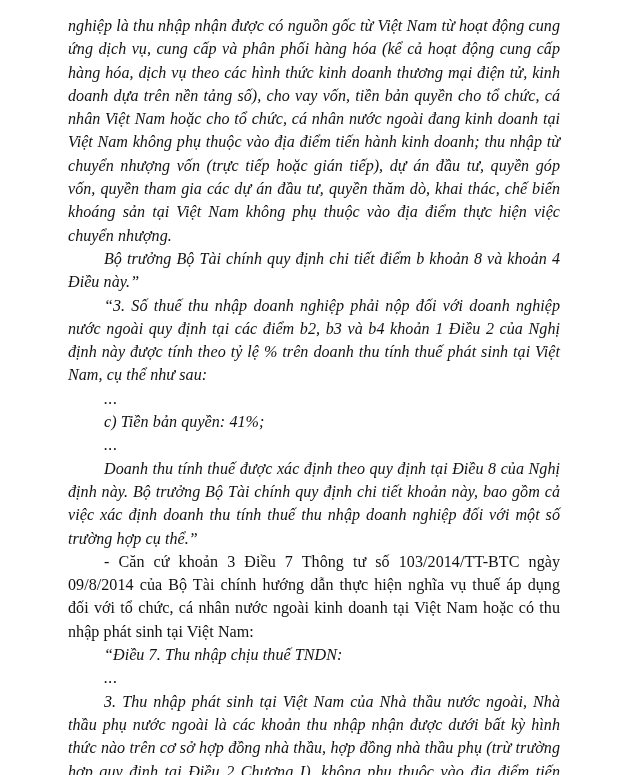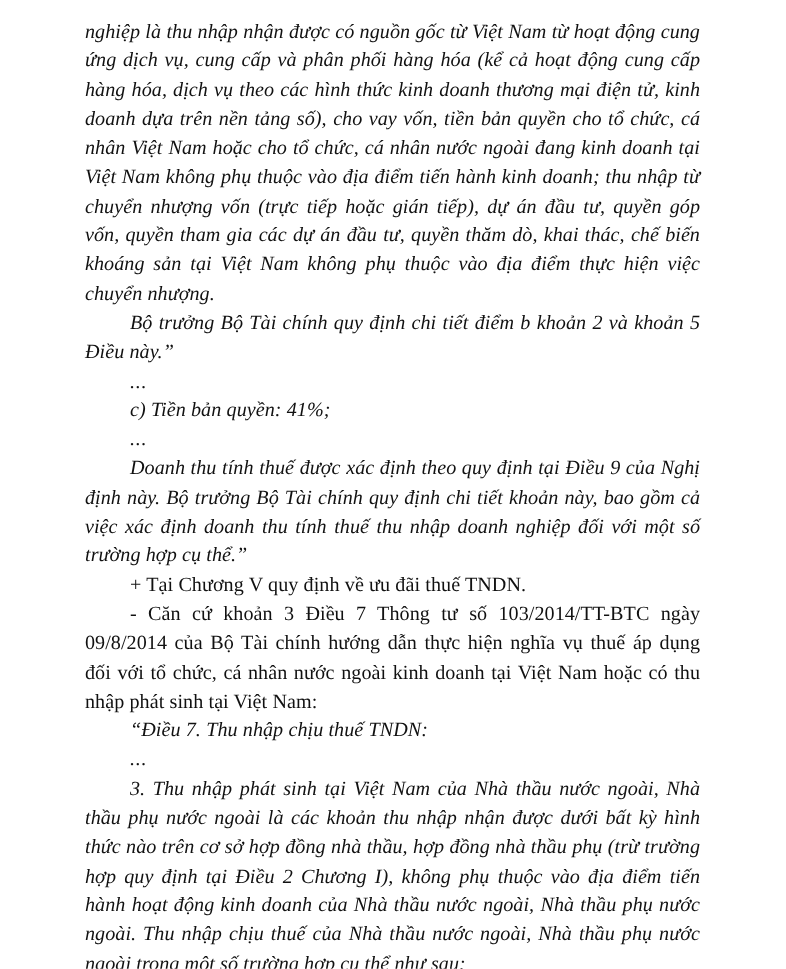--- a/index.html
+++ b/index.html
@@ -74,33 +74,33 @@
   }
 </style>
 </head>
 <body>
 
 <div id="page">
   <div class="doc-body">
 
     <p class="para italic noindent">nghiệp là thu nhập nhận được có nguồn gốc từ Việt Nam từ hoạt động cung ứng dịch vụ, cung cấp và phân phối hàng hóa (kể cả hoạt động cung cấp hàng hóa, dịch vụ theo các hình thức kinh doanh thương mại điện tử, kinh doanh dựa trên nền tảng số), cho vay vốn, tiền bản quyền cho tổ chức, cá nhân Việt Nam hoặc cho tổ chức, cá nhân nước ngoài đang kinh doanh tại Việt Nam không phụ thuộc vào địa điểm tiến hành kinh doanh; thu nhập từ chuyển nhượng vốn (trực tiếp hoặc gián tiếp), dự án đầu tư, quyền góp vốn, quyền tham gia các dự án đầu tư, quyền thăm dò, khai thác, chế biến khoáng sản tại Việt Nam không phụ thuộc vào địa điểm thực hiện việc chuyển nhượng.</p>
 
-    <p class="para italic">Bộ trưởng Bộ Tài chính quy định chi tiết điểm b khoản 2 và khoản 5 Điều này.”</p>
+    <p class="para italic">Bộ trưởng Bộ Tài chính quy định chi tiết điểm b khoản 8 và khoản 4 Điều này.”</p>
 
 
+    <p class="para italic">“3. Số thuế thu nhập doanh nghiệp phải nộp đối với doanh nghiệp nước ngoài quy định tại các điểm b2, b3 và b4 khoản 1 Điều 2 của Nghị định này được tính theo tỷ lệ % trên doanh thu tính thuế phát sinh tại Việt Nam, cụ thể như sau:</p>
 
     <p class="ellipsis">...</p>
 
     <p class="para italic">c) Tiền bản quyền: 41%;</p>
 
     <p class="ellipsis">...</p>
 
-    <p class="para italic">Doanh thu tính thuế được xác định theo quy định tại Điều 9 của Nghị định này. Bộ trưởng Bộ Tài chính quy định chi tiết khoản này, bao gồm cả việc xác định doanh thu tính thuế thu nhập doanh nghiệp đối với một số trường hợp cụ thể.”</p>
+    <p class="para italic">Doanh thu tính thuế được xác định theo quy định tại Điều 8 của Nghị định này. Bộ trưởng Bộ Tài chính quy định chi tiết khoản này, bao gồm cả việc xác định doanh thu tính thuế thu nhập doanh nghiệp đối với một số trường hợp cụ thể.”</p>
 
-    <p class="para roman">+ Tại Chương V quy định về ưu đãi thuế TNDN.</p>
 
     <p class="para roman">- Căn cứ khoản 3 Điều 7 Thông tư số 103/2014/TT-BTC ngày 09/8/2014 của Bộ Tài chính hướng dẫn thực hiện nghĩa vụ thuế áp dụng đối với tổ chức, cá nhân nước ngoài kinh doanh tại Việt Nam hoặc có thu nhập phát sinh tại Việt Nam:</p>
 
     <p class="para italic">“Điều 7. Thu nhập chịu thuế TNDN:</p>
 
     <p class="ellipsis">...</p>
 
     <p class="para italic">3. Thu nhập phát sinh tại Việt Nam của Nhà thầu nước ngoài, Nhà thầu phụ nước ngoài là các khoản thu nhập nhận được dưới bất kỳ hình thức nào trên cơ sở hợp đồng nhà thầu, hợp đồng nhà thầu phụ (trừ trường hợp quy định tại Điều 2 Chương I), không phụ thuộc vào địa điểm tiến hành hoạt động kinh doanh của Nhà thầu nước ngoài, Nhà thầu phụ nước ngoài. Thu nhập chịu thuế của Nhà thầu nước ngoài, Nhà thầu phụ nước ngoài trong một số trường hợp cụ thể như sau:</p>
 
   </div>

